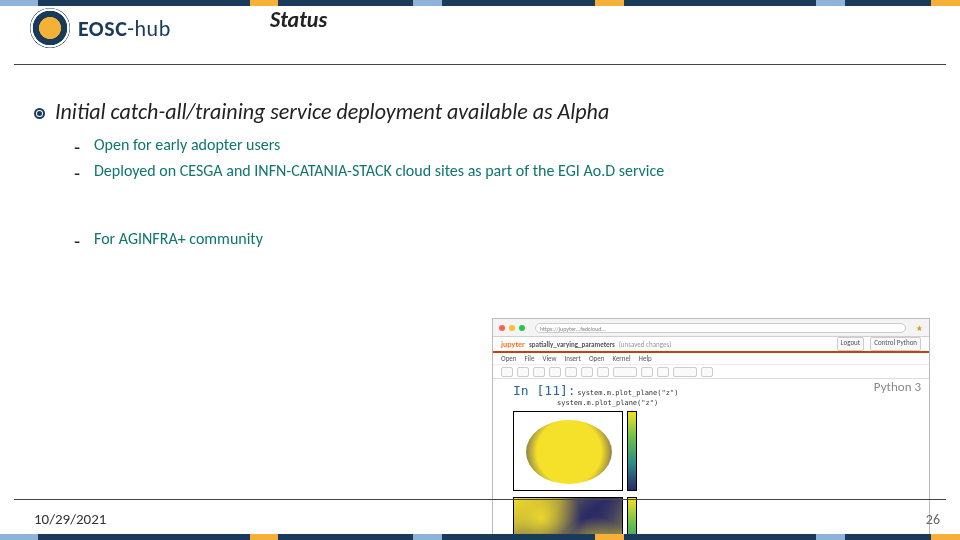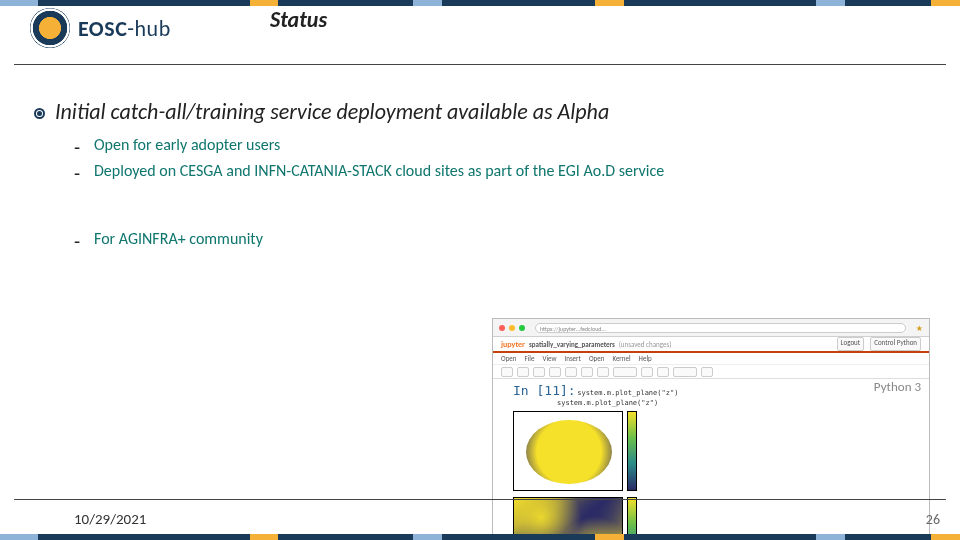--- a/index.html
+++ b/index.html
@@ -60,21 +60,21 @@
   .embed .plot.circle::before { content: ""; position: absolute; top: 8px; left: 12px; width: 86px; height: 64px; border-radius: 50%; background: radial-gradient(circle at center, #f5e02a 0%, #f5e02a 60%, #2a2a66 100%); }
   .embed .plot.quad { background:
      linear-gradient(135deg, #f5e02a 0%, #2a2a66 50%, #f5e02a 100%);
   }
   .embed .plot.quad::before { content:""; position:absolute; inset:0; background: radial-gradient(circle at 25% 25%, rgba(245,224,42,0.9) 0%, transparent 40%), radial-gradient(circle at 75% 75%, rgba(245,224,42,0.9) 0%, transparent 40%), radial-gradient(circle at 25% 75%, rgba(42,42,102,0.9) 0%, transparent 40%), radial-gradient(circle at 75% 25%, rgba(42,42,102,0.9) 0%, transparent 40%); }
   .embed .cbar { width: 10px; height: 80px; background: linear-gradient(to top, #2a2a66, #2a8a8a, #6ac04a, #f5e02a); border: 1px solid #000; }
   .embed .nb-footer { position: absolute; right: 8px; top: 60px; font-size: 13px; color: #888; }
 
   
   .footer-rule { position: absolute; bottom: 40px; left: 14px; right: 14px; height: 1px; background: #444; }
-  .footer { position: absolute; bottom: 12px; left: 34px; right: 20px; display: flex; justify-content: space-between; align-items: center; font-size: 15px; color: #333; margin-left: 40px; }
+  .footer { position: absolute; bottom: 12px; left: 34px; right: 20px; display: flex; justify-content: space-between; align-items: center; font-size: 15px; color: #333; }
   .page-num { font-size: 14px; color: #666; }
 
   .bottom-edge { position: absolute; bottom: 0; left: 0; right: 0; height: 6px; display: flex; }
   .bottom-edge div { height: 100%; }
 </style>
 </head>
 <body>
 
 <div class="slide">
 

